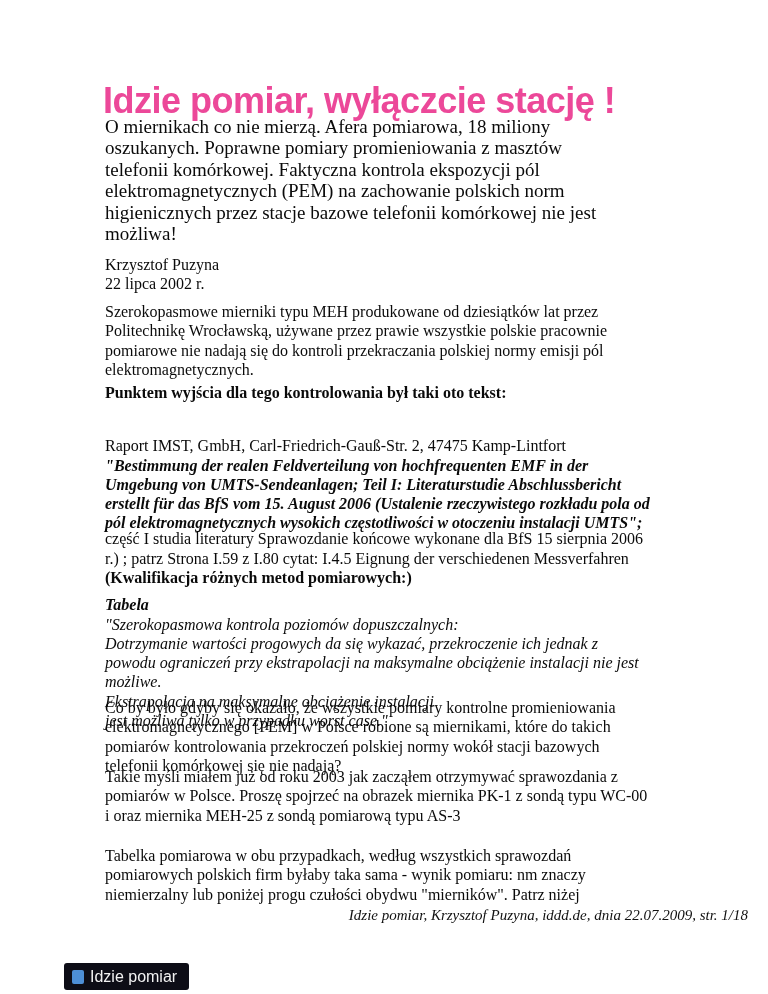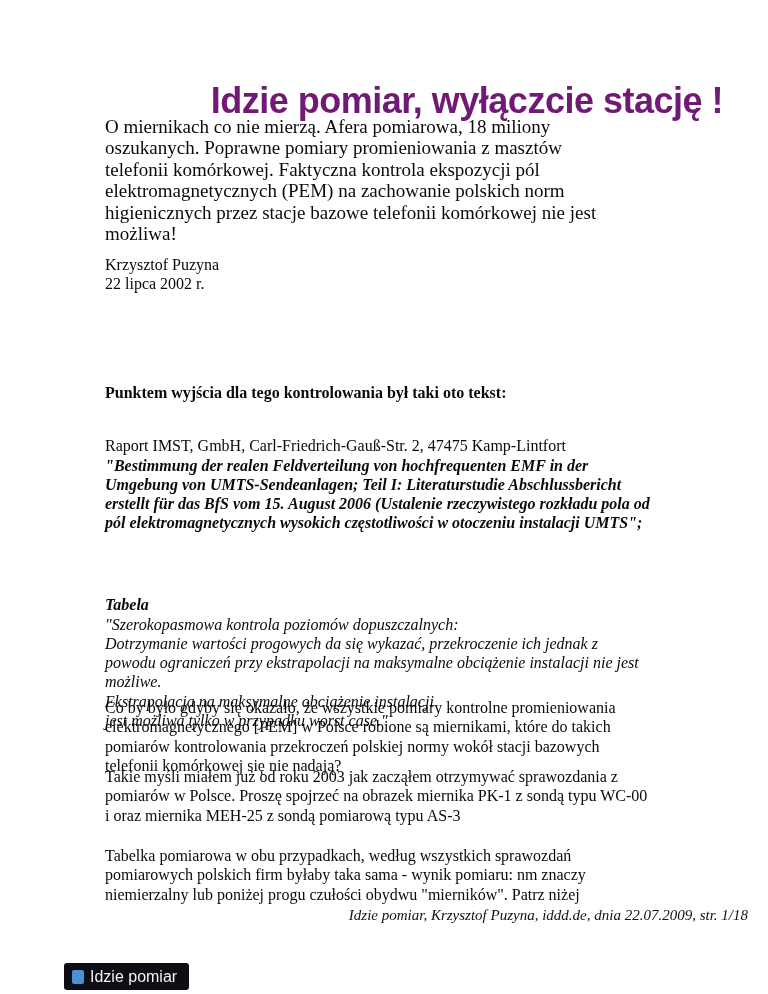--- a/index.html
+++ b/index.html
@@ -18,23 +18,22 @@
   }
   .abs { position: absolute; }
   .doc-title {
     left: 103px;
     top: 56px;
     width: 620px;
     font-family: "Liberation Sans", sans-serif;
     font-weight: bold;
     font-size: 36px;
     letter-spacing: -0.5px;
-    color: #701a75;
+    color: #ec4899;
     white-space: nowrap;
-    text-align: right;
   }
   .lead {
     left: 105px;
     top: 116px;
     width: 630px;
     font-size: 19px;
     line-height: 21.4px;
     white-space: pre-line;
   }
   .byline {
@@ -104,31 +103,40 @@
   <div class="abs lead">O miernikach co nie mierzą. Afera pomiarowa, 18 miliony
 oszukanych. Poprawne pomiary promieniowania z masztów
 telefonii komórkowej. Faktyczna kontrola ekspozycji pól
 elektromagnetycznych (PEM) na zachowanie polskich norm
 higienicznych przez stacje bazowe telefonii komórkowej nie jest
 możliwa!</div>
 
   <div class="abs byline">Krzysztof Puzyna
 22 lipca 2002 r.</div>
 
+  <div class="abs body-par p-mierniki">Szerokopasmowe mierniki typu MEH produkowane od dziesiątków lat przez
+Politechnikę Wrocławską, używane przez prawie wszystkie polskie pracownie
+pomiarowe nie nadają się do kontroli przekraczania polskiej normy emisji pól
+elektromagnetycznych.</div>
 
   <div class="abs body-par h-punkt">Punktem wyjścia dla tego kontrolowania był taki oto tekst:</div>
 
   <div class="abs body-par raport">
     <span>Raport IMST, GmbH, Carl-Friedrich-Gauß-Str. 2, 47475 Kamp-Lintfort</span>
     <span class="bold-italic">"Bestimmung der realen Feldverteilung von hochfrequenten EMF in der
 Umgebung von UMTS-Sendeanlagen; Teil I: Literaturstudie Abschlussbericht
 erstellt für das BfS vom 15. August 2006 (Ustalenie rzeczywistego rozkładu pola od
 pól elektromagnetycznych wysokich częstotliwości w otoczeniu instalacji UMTS";</span>
   </div>
 
+  <div class="abs body-par czesc">
+    <span>część I studia literatury Sprawozdanie końcowe wykonane dla BfS 15 sierpnia 2006
+r.) ; patrz Strona I.59 z I.80 cytat: I.4.5 Eignung der verschiedenen Messverfahren
+</span><span class="bold">(Kwalifikacja różnych metod pomiarowych:)</span>
+  </div>
 
   <div class="abs body-par tabela">
     <span class="bold-italic">Tabela</span>
     <span class="italic">"Szerokopasmowa kontrola poziomów dopuszczalnych:
 Dotrzymanie wartości progowych da się wykazać,  przekroczenie ich jednak z
 powodu  ograniczeń przy ekstrapolacji na maksymalne obciążenie instalacji nie jest
 możliwe.
 Ekstrapolacja na maksymalne obciążenie instalacji
 jest możliwa tylko w przypadku worst case."</span>
   </div>

